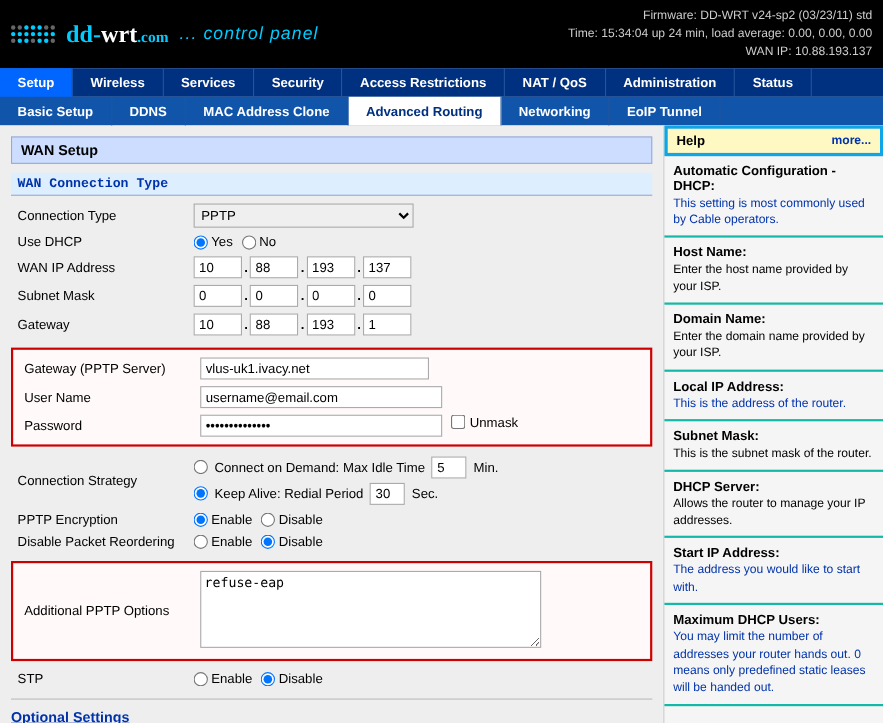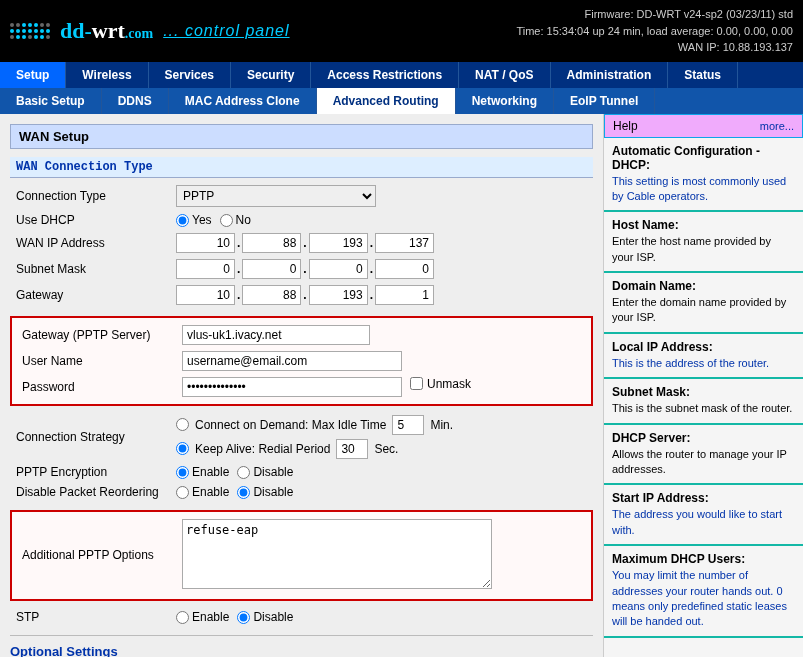--- a/index.html
+++ b/index.html
@@ -23,21 +23,20 @@
       font-size: 22px;
       font-weight: bold;
       font-family: Georgia, serif;
     }
     #logo-text span { color: #0cf; }
     #control-panel-text {
       color: #0cf;
       font-size: 16px;
       font-style: italic;
       letter-spacing: 1px;
-      text-decoration: underline;
     }
     #firmware-info {
       color: #ccc;
       font-size: 11px;
       text-align: right;
       line-height: 1.5;
     }
 
     
     #logo-dots {
@@ -128,25 +127,25 @@
       width: 200px;
     }
 
     
     .ip-group {
       display: flex;
       align-items: center;
       gap: 2px;
     }
     .ip-group input {
-      width: 59px;
+      width: 44px;
       border: 1px solid #aaa;
       padding: 2px 3px;
       font-size: 12px;
-      text-align: right;
+      text-align: left;
     }
     .ip-sep { font-weight: bold; }
 
     
     .radio-group {
       display: flex;
       align-items: center;
       gap: 8px;
     }
     .radio-group label {
@@ -186,27 +185,27 @@
 
     
     #sidebar {
       width: 200px;
       min-width: 200px;
       background: #f5f5f5;
       border-left: 1px solid #ccc;
       padding: 0;
     }
     #sidebar-header {
-      background: #f0abfc;
-      border: 1px solid #0ea5e9;
+      background: #fef9c3;
+      border: 3px solid #0ea5e9;
       padding: 4px 8px;
       display: flex;
       justify-content: space-between;
       align-items: center;
-      font-weight: normal;
+      font-weight: bold;
     }
     #sidebar-more {
       color: #0033aa;
       cursor: pointer;
       font-size: 11px;
     }
     .help-section {
       padding: 6px 8px;
       border-bottom: 2px solid #14b8a6;
     }
@@ -387,21 +386,21 @@
       </tr>
     </tbody>
       </table>
 
     <div class="red-border">
       <table class="form-table">
         <tbody>
             <tr>
           <td class="label-cell">Gateway (PPTP Server)</td>
           <td>
-            <input type="text" value="vlus-uk1.ivacy.net" style="width: 188px;">
+            <input type="text" value="vlus-uk1.ivacy.net" style="width: 208px;">
           </td>
         </tr>
         <tr>
           <td class="label-cell">User Name</td>
           <td>
             <input type="text" value="username@email.com" style="width: 220px;">
           </td>
         </tr>
         <tr>
           <td class="label-cell">Password</td>

